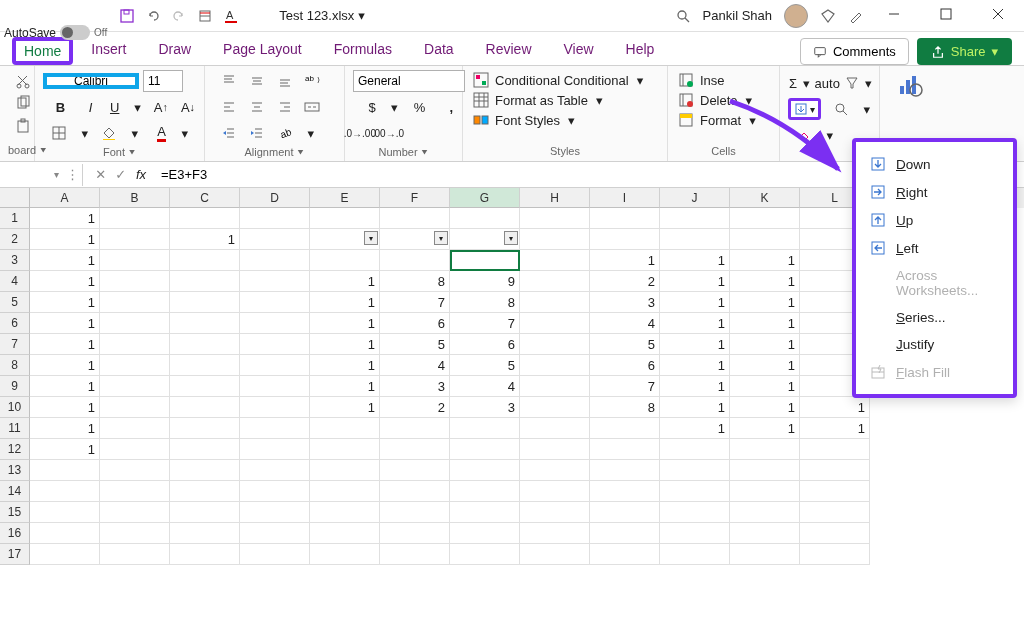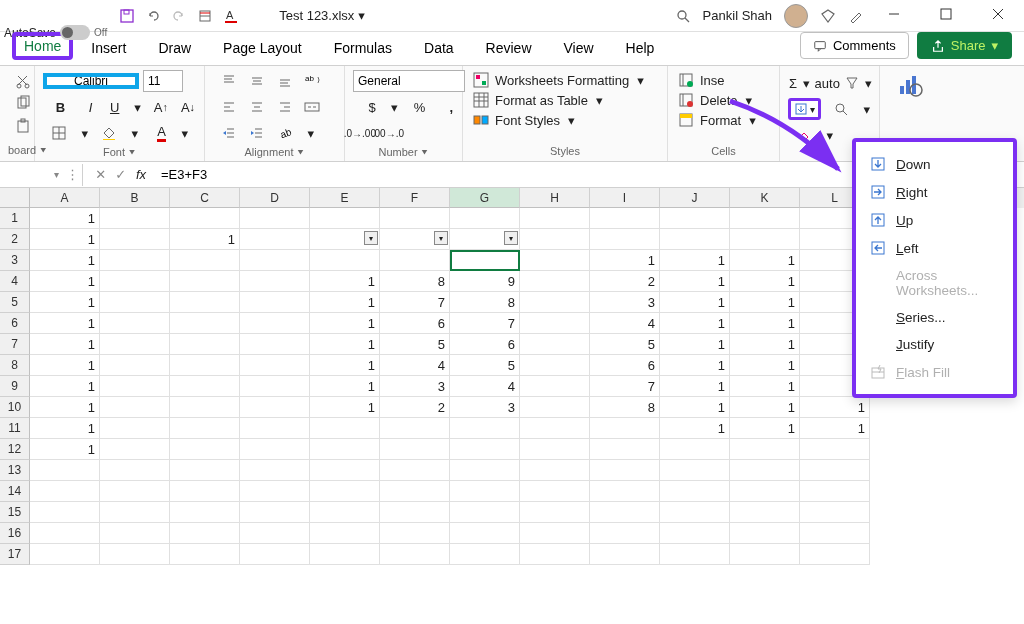--- a/index.html
+++ b/index.html
@@ -12,22 +12,22 @@
 .toggle::after { content: ""; width: 11px; height: 11px; border-radius: 50%; background: #666; position: absolute; left: 2px; top: 2px; }
 .qat { display: flex; gap: 10px; margin-left: 12px; align-items: center; }
 .qat svg { width: 16px; height: 16px; }
 .titlebar .filename { margin-left: 40px; font-size: 13px; display: flex; align-items: center; gap: 4px; }
 .titlebar .right { margin-left: auto; display: flex; align-items: center; gap: 12px; }
 .titlebar .right svg { width: 16px; height: 16px; }
 .avatar { width: 24px; height: 24px; border-radius: 50%; background: #d0b090; border: 1px solid #999; }
 .winbtn { width: 40px; height: 28px; display: flex; align-items: center; justify-content: center; }
 
 
-.ribbon-tabs { height: 34px; display: flex; align-items: flex-start; padding: 0 12px; gap: 4px; background: #fff; border-bottom: 1px solid #d0d0d0; }
-.ribbon-tabs .tab { padding: 6px 12px; font-size: 14px; color: #000000; cursor: pointer; border: 2px solid transparent; }
+.ribbon-tabs { height: 34px; display: flex; align-items: flex-end; padding: 0 12px; gap: 4px; background: #fff; border-bottom: 1px solid #d0d0d0; }
+.ribbon-tabs .tab { padding: 6px 12px; font-size: 14px; color: #701a75; cursor: pointer; border: 2px solid transparent; }
 .ribbon-tabs .tab.active { border: 4px solid #7b2ff2; border-radius: 4px; padding: 2px 8px; color: #107c41; font-weight: 500; }
 .ribbon-tabs .right-btns { margin-left: auto; display: flex; gap: 8px; }
 .comments-btn { background: #fff; border: 1px solid #c0c0c0; border-radius: 4px; padding: 5px 12px; font-size: 13px; display: flex; align-items: center; gap: 6px; }
 .share-btn { background: #107c41; color: #bef264; border: none; border-radius: 4px; padding: 5px 14px; font-size: 13px; display: flex; align-items: center; gap: 6px; }
 
 
 .ribbon-body { height: 96px; background: #fafafa; display: flex; border-bottom: 1px solid #d0d0d0; position: relative; }
 .group { border-right: 1px solid #e0e0e0; padding: 4px 8px; display: flex; flex-direction: column; justify-content: space-between; }
 .group-title { font-size: 11px; color: #666; text-align: center; margin-top: 2px; }
 .group-row { display: flex; gap: 4px; align-items: center; }
@@ -355,21 +355,21 @@
   </div>
 
   <div class="group" style="width:205px">
     <div>
       <div class="style-item">
         <svg width="16" height="16">
             <rect x="1" y="1" width="14" height="14" fill="none" stroke="#666"></rect>
             <rect x="3" y="3" width="4" height="4" fill="#e06"></rect>
             <rect x="9" y="9" width="4" height="4" fill="#0a5"></rect>
           </svg>
-        <span>Worksheets Formatting</span>
+        <span>Conditional Conditional</span>
           <span style="margin-left:2px">▾</span>
       </div>
       <div class="style-item">
         <svg width="16" height="16">
             <rect x="1" y="1" width="14" height="14" fill="none" stroke="#666"></rect>
             <line x1="1" y1="5" x2="15" y2="5" stroke="#666"></line>
             <line x1="1" y1="9" x2="15" y2="9" stroke="#666"></line>
             <line x1="6" y1="1" x2="6" y2="15" stroke="#666"></line>
             <line x1="11" y1="1" x2="11" y2="15" stroke="#666"></line>
           </svg>

